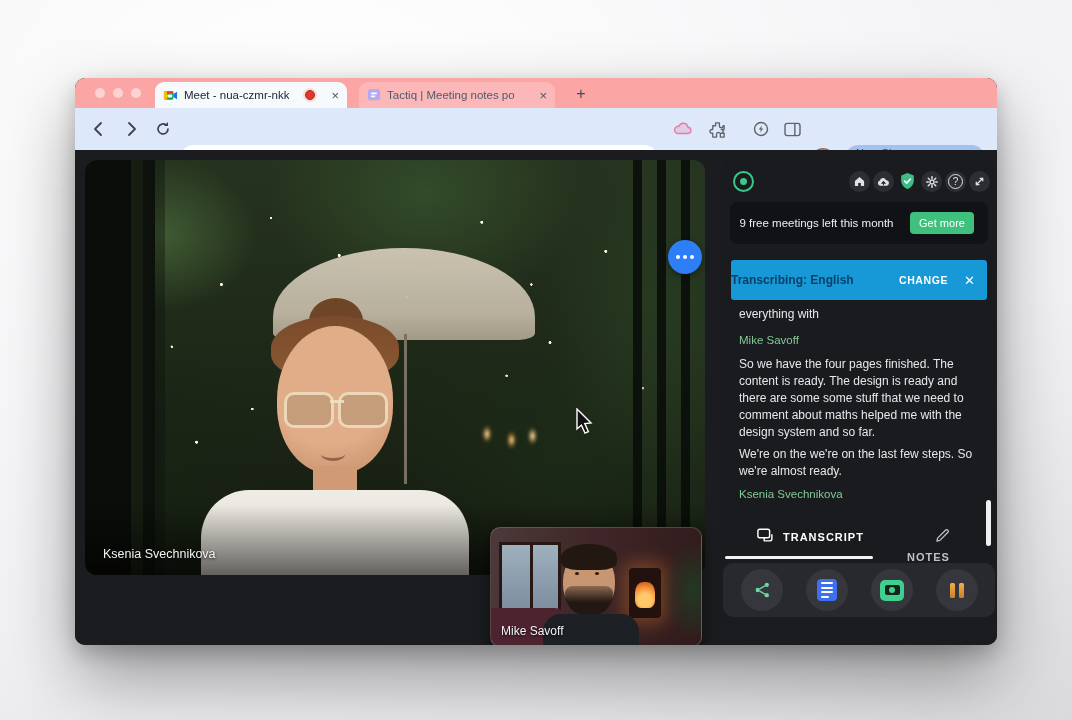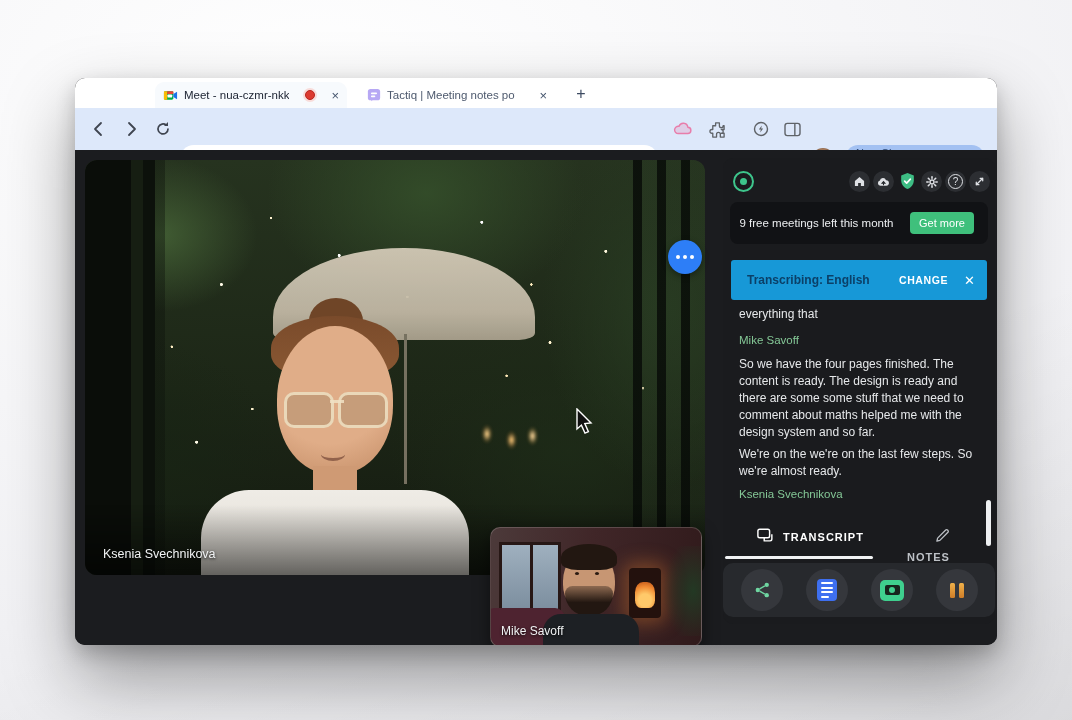--- a/index.html
+++ b/index.html
@@ -7,21 +7,21 @@
     width:1072px;height:720px;position:relative;overflow:hidden;
     font-family:"Liberation Sans",sans-serif;
     background:
       linear-gradient(160deg, rgba(0,0,0,0) 60%, rgba(0,0,0,0.06) 100%),
       radial-gradient(1200px 800px at 30% 15%, #ffffff 0%, #f1f1f4 70%, #e7e7ea 100%);
   }
   
   .win{position:absolute;left:75px;top:78px;width:922px;height:567px;border-radius:10px;
     overflow:hidden;background:#1b1c1f;
     box-shadow:0 32px 70px rgba(0,0,0,.38),0 8px 20px rgba(0,0,0,.20);}
-  .tabstrip{position:absolute;left:0;top:0;width:100%;height:30px;background:#ffffff;}
+  .tabstrip{position:absolute;left:0;top:0;width:100%;height:30px;background:#fca5a5;}
   .tlight{position:absolute;top:10px;width:10px;height:10px;border-radius:50%;background:rgba(255,255,255,.5);}
   .tab{position:absolute;top:4px;height:26px;border-radius:9px 9px 0 0;display:flex;align-items:center;gap:6px;padding:0 8px;box-sizing:border-box;}
   .tab.active{left:80px;width:192px;background:#f7fafd;}
   .tab.inactive{left:284px;width:196px;background:rgba(255,255,255,.22);}
   .tabtitle{font-size:11.5px;color:#202736;white-space:nowrap;overflow:hidden;}
   .tab.inactive .tabtitle{color:#4e5a6e;}
   .tabx{font-size:13px;color:#45556d;line-height:1;margin-left:auto;}
   .rec{width:14px;height:14px;border-radius:50%;background:#f8dcda;display:flex;align-items:center;justify-content:center;margin-left:auto;}
   .rec i{display:block;width:8px;height:8px;border-radius:50%;background:#dc3a30;border:1.5px solid #b9251f;}
   .newtab{position:absolute;left:494px;top:4px;width:24px;height:24px;color:#3c4a61;font-size:16px;text-align:center;line-height:24px;}
@@ -124,21 +124,21 @@
   .tlogo i{width:7px;height:7px;border-radius:50%;background:#3ec58c;display:block;}
   .hic{position:absolute;top:13px;width:21px;height:21px;border-radius:50%;background:#2c2e32;
     display:flex;align-items:center;justify-content:center;color:#dfe1e5;}
   .quota{position:absolute;left:7px;top:44px;width:258px;height:42px;border-radius:8px;background:#111215;
     display:flex;align-items:center;}
   .quotatext{width:165px;margin-left:4px;font-size:11.5px;line-height:1.3;color:#eceef0;text-align:center;}
   .getmore{position:absolute;right:14px;top:10px;width:64px;height:22px;border-radius:4px;background:#3fc07c;
     color:#ffffff;font-size:11px;display:flex;align-items:center;justify-content:center;}
   .banner{position:absolute;left:8px;top:102px;width:256px;height:40px;border-radius:3px;background:#1798d7;
     display:flex;align-items:center;}
-  .banner .blabel{margin-left:16px;font-size:12px;font-weight:bold;color:#0b4068;}
+  .banner .blabel{margin-left:0;font-size:12px;font-weight:bold;color:#0b4068;}
   .banner .bchange{margin-left:auto;font-size:10.5px;font-weight:bold;letter-spacing:.6px;color:#ffffff;}
   .banner .bx{margin:0 12px 0 16px;font-size:13px;color:#ffffff;}
   .ttext{position:absolute;left:16px;width:242px;font-size:12px;line-height:1.42;color:#e6e8ea;}
   .tname{position:absolute;left:16px;font-size:11.5px;color:#84c796;}
   .scroll{position:absolute;right:4px;top:342px;width:5px;height:46px;border-radius:3px;background:#eef0f2;}
   .ptabs{position:absolute;left:0;top:370px;width:100%;height:30px;}
   .ptab{position:absolute;top:0;display:flex;align-items:flex-end;gap:8px;color:#ffffff;}
   .ptab .lbl{font-size:11px;font-weight:bold;letter-spacing:1px;}
   .ptab.notes{color:#bdc1c6;flex-direction:column;}
   .underline{position:absolute;left:2px;top:28px;width:148px;height:2.5px;background:#f1f3f4;border-radius:2px;}
@@ -359,21 +359,21 @@
       <div class="quotatext">9 free meetings left this month</div>
       <div class="getmore">Get more</div>
     </div>
 
     <div class="banner">
       <span class="blabel">Transcribing: English</span>
       <span class="bchange">CHANGE</span>
       <span class="bx">✕</span>
     </div>
 
-    <div class="ttext" style="top:148px">everything that</div>
+    <div class="ttext" style="top:148px">everything with</div>
     <div class="tname" style="top:176px">Mike Savoff</div>
     <div class="ttext" style="top:198px">So we have the four pages finished. The content is ready. The design is ready and there are some some stuff that we need to comment about maths helped me with the design system and so far.</div>
     <div class="ttext" style="top:288px">We're on the we're on the last few steps. So we're almost ready.</div>
     <div class="tname" style="top:330px">Ksenia Svechnikova</div>
 
     <div class="scroll"></div>
 
     <div class="ptabs">
       <div class="ptab" style="left:34px">
         <svg width="18" height="15" viewBox="0 0 20 16">

